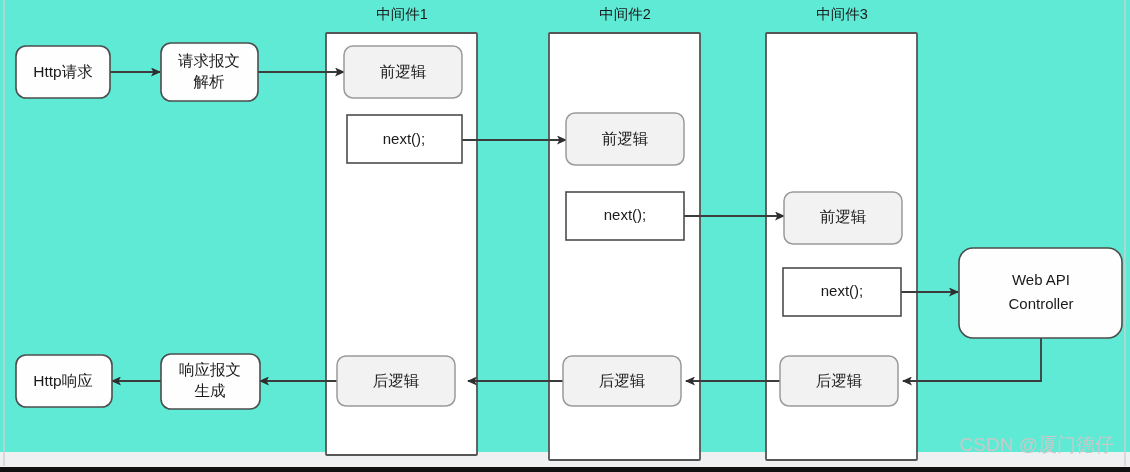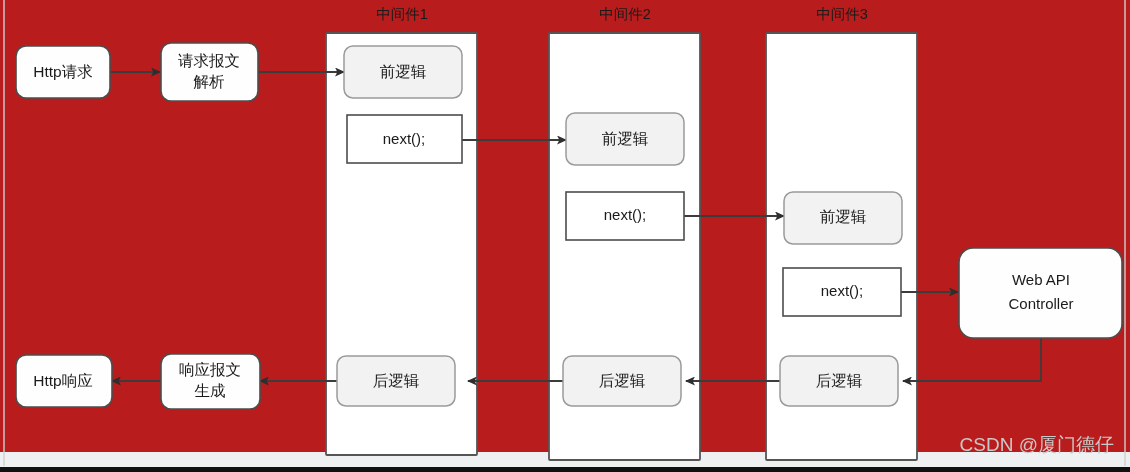--- a/index.html
+++ b/index.html
@@ -4,21 +4,21 @@
 <style>
   html, body {
     margin: 0;
     padding: 0;
     background: #ffffff;
   }
   #page {
     position: relative;
     width: 1130px;
     height: 472px;
-    background: #b91c1c;
+    background: #5eead4;
     font-family: "Liberation Sans", "DejaVu Sans", sans-serif;
     overflow: hidden;
   }
   #canvas {
     position: absolute;
     left: 0;
     top: 0;
     width: 1130px;
     height: 472px;
   }

